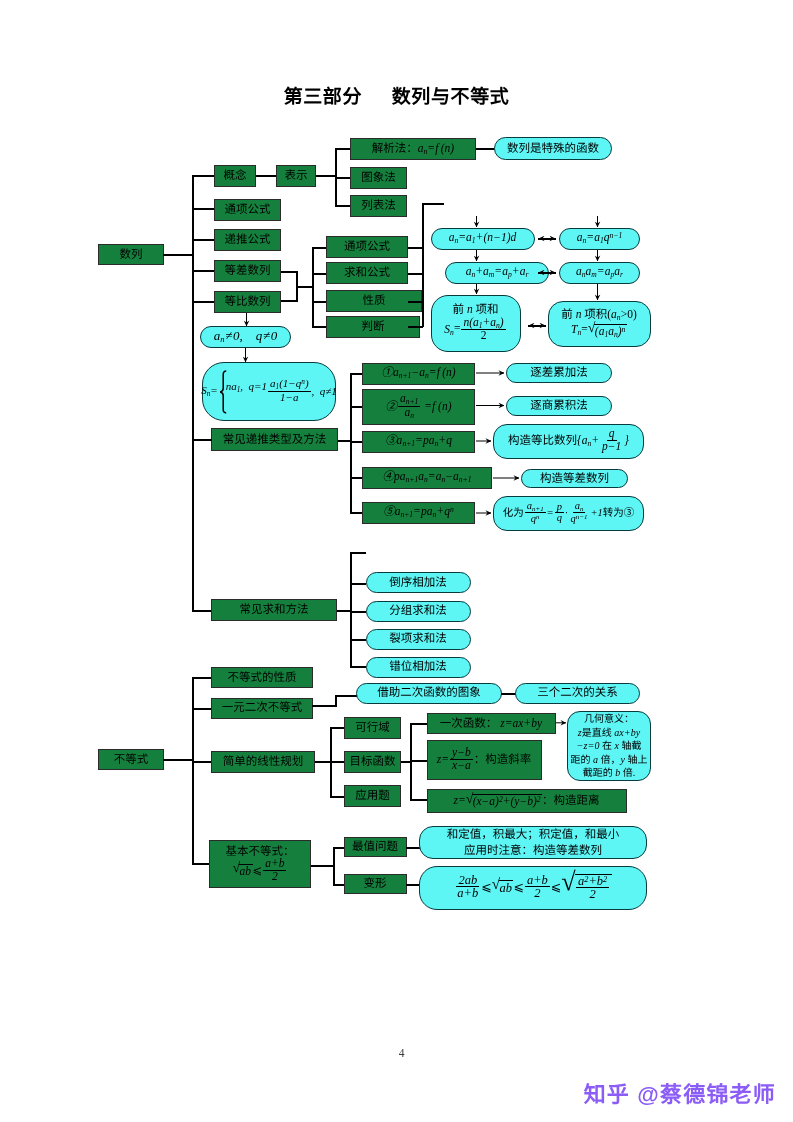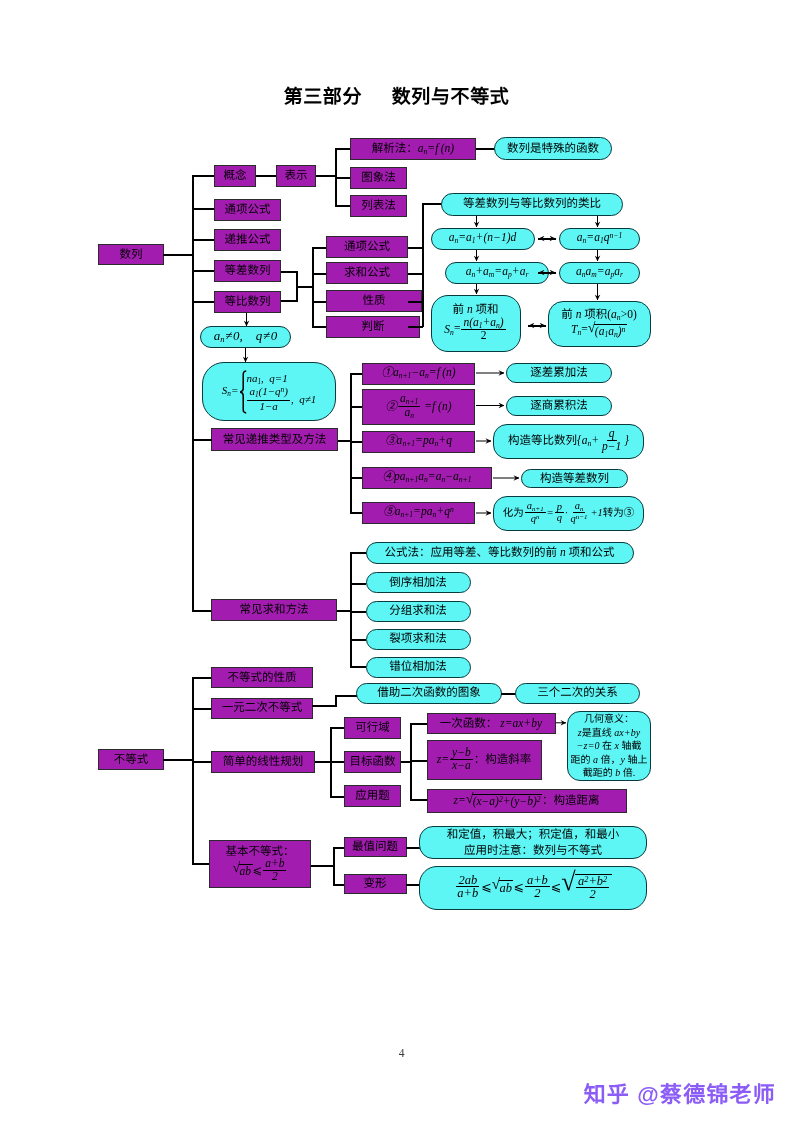--- a/index.html
+++ b/index.html
@@ -12,21 +12,21 @@
   }
   .page{position:absolute;left:0;top:0;width:793px;height:1122px;}
   .title{
     position:absolute;left:0;top:81px;width:793px;text-align:center;
     font-family:"Liberation Sans",sans-serif;font-weight:bold;font-size:19px;
     letter-spacing:0.6px;color:#000;
   }
   
   .nb{
     position:absolute;box-sizing:border-box;
-    border:1px solid #2b2b2b;background:#a21caf;
+    border:1px solid #2b2b2b;background:#15803d;
     display:flex;align-items:center;justify-content:center;
     font-size:11.5px;line-height:1.15;white-space:nowrap;
   }
   .cy{background:#5ef5f5;border:1.5px solid #073b3e;border-radius:40px;}
   
   .ln{position:absolute;background:#000;}
   .hl{height:2px;}
   .vl{width:2px;}
   
   svg.ov{position:absolute;left:0;top:0;width:793px;height:1122px;pointer-events:none;}
@@ -107,21 +107,20 @@
   <div class="ln hl" style="left:408px;top:300.5px;width:15px;"></div>
   <div class="ln hl" style="left:408px;top:325.5px;width:15px;"></div>
   <div class="ln vl" style="left:421.5px;top:246.5px;height:79px;"></div>
 
   <div class="nb cy" style="left:200px;top:326px;width:91px;height:22px;font-size:13px;">
       <span class="mi">a<sub>n</sub><span class="o">≠</span>0, q<span class="o">≠</span>0</span>
     </div>
 
   <div class="ln vl" style="left:421.5px;top:203px;height:123.5px;"></div>
   <div class="ln hl" style="left:421.5px;top:203px;width:22px;"></div>
-  <div class="nb cy" style="left:441px;top:192.5px;width:182px;height:23px;">等差数列与等比数列的类比</div>
 
   <div class="nb cy" style="left:430.5px;top:227.5px;width:104px;height:22px;">
       <span class="mi">a<sub>n</sub><span class="o">=</span>a<sub>1</sub><span class="o">+</span>(n<span class="o">−</span>1)d</span>
     </div>
   <div class="nb cy" style="left:559px;top:227.5px;width:81px;height:22px;">
       <span class="mi">a<sub>n</sub><span class="o">=</span>a<sub>1</sub>q<sup>n−1</sup></span>
     </div>
 
   <div class="nb cy" style="left:445px;top:261.5px;width:104px;height:22px;">
       <span class="mi">a<sub>n</sub><span class="o">+</span>a<sub>m</sub><span class="o">=</span>a<sub>p</sub><span class="o">+</span>a<sub>r</sub></span>
@@ -184,21 +183,21 @@
       <line x1="246.5" y1="313" x2="246.5" y2="326" marker-end="url(#arR)"></line>
     </g>
   </svg>
 
   <div class="nb cy" style="left:202px;top:362px;width:134px;height:59px;border-radius:22px;font-size:11px;">
     <span class="mi" style="display:inline-flex;align-items:center;">
       <span>S<sub>n</sub>=</span>
         <svg class="brace" width="8" height="44" viewBox="0 0 8 44" style="margin:0 0 0 1px;overflow:visible;">
           <path d="M7.2,1 C4.4,1.3 4.2,2.6 4.2,5.4 L4.2,18.6 C4.2,20.6 3.6,21.4 1.2,22 C3.6,22.6 4.2,23.4 4.2,25.4 L4.2,38.6 C4.2,41.4 4.4,42.7 7.2,43" fill="none" stroke="#000" stroke-width="1.5"></path>
         </svg>
-      <span style="display:inline-flex;flex-direction:column;align-items:flex-start;line-height:1.35;margin-left:-1px;">
+      <span style="display:inline-flex;flex-direction:row;align-items:flex-start;line-height:1.35;margin-left:-1px;">
         <span>na<sub>1</sub>,&nbsp; q=1</span>
         <span style="display:inline-flex;align-items:center;">
             <span class="frac">
               <span class="num">a<sub>1</sub>(1−q<sup>n</sup>)</span>
               <span class="den">1−a</span>
             </span>
             <span>,&nbsp; q≠1</span>
           </span>
       </span>
     </span>
@@ -262,23 +261,20 @@
   <div class="nb" style="left:211px;top:598.5px;width:126px;height:22.5px;">常见求和方法</div>
 
   <div class="ln hl" style="left:337px;top:609.5px;width:14px;"></div>
   <div class="ln vl" style="left:350px;top:552px;height:114px;"></div>
   <div class="ln hl" style="left:350px;top:552px;width:16px;"></div>
   <div class="ln hl" style="left:350px;top:582.5px;width:16px;"></div>
   <div class="ln hl" style="left:350px;top:610.5px;width:16px;"></div>
   <div class="ln hl" style="left:350px;top:638.5px;width:16px;"></div>
   <div class="ln hl" style="left:350px;top:665.5px;width:16px;"></div>
 
-  <div class="nb cy" style="left:365.5px;top:541.5px;width:268px;height:22px;">
-      <span>公式法<span class="cl">：</span>应用等差、等比数列的前&nbsp;<span class="mi">n</span>&nbsp;项和公式</span>
-    </div>
   <div class="nb cy" style="left:365.5px;top:572px;width:105px;height:21px;">倒序相加法</div>
   <div class="nb cy" style="left:365.5px;top:600.5px;width:105px;height:21px;">分组求和法</div>
   <div class="nb cy" style="left:365.5px;top:628.5px;width:105px;height:21px;">裂项求和法</div>
   <div class="nb cy" style="left:365.5px;top:656.5px;width:105px;height:21px;">错位相加法</div>
 
   <div class="nb" style="left:98px;top:749px;width:66px;height:20.5px;">不等式</div>
   <div class="ln hl" style="left:163px;top:758.5px;width:30px;"></div>
   <div class="ln vl" style="left:191.5px;top:677px;height:187px;"></div>
   <div class="ln hl" style="left:191.5px;top:677px;width:20px;"></div>
   <div class="ln hl" style="left:191.5px;top:707.5px;width:20px;"></div>
@@ -362,21 +358,21 @@
   <div class="ln hl" style="left:333px;top:846.5px;width:11px;"></div>
   <div class="ln hl" style="left:333px;top:883.5px;width:11px;"></div>
   <div class="nb" style="left:343.5px;top:836.5px;width:63px;height:20.5px;">最值问题</div>
   <div class="nb" style="left:343.5px;top:873.5px;width:63px;height:20.5px;">变形</div>
 
   <div class="ln hl" style="left:406px;top:846.5px;width:14px;"></div>
   <div class="ln hl" style="left:406px;top:883.5px;width:14px;"></div>
 
   <div class="nb cy" style="left:419px;top:826px;width:228px;height:33px;border-radius:14px;flex-direction:column;line-height:1.35;">
     <div>和定值，积最大；积定值，和最小</div>
-    <div>应用时注意：数列与不等式</div>
+    <div>应用时注意：构造等差数列</div>
   </div>
   <div class="nb cy" style="left:419px;top:865.5px;width:228px;height:44px;border-radius:18px;font-size:12.5px;">
     <span style="display:inline-flex;align-items:center;">
       <span class="frac mi">
           <span class="num">2ab</span>
           <span class="den">a+b</span>
         </span>
         <span>⩽</span>
         <span class="sqrt">
           <span class="rad">√</span>

